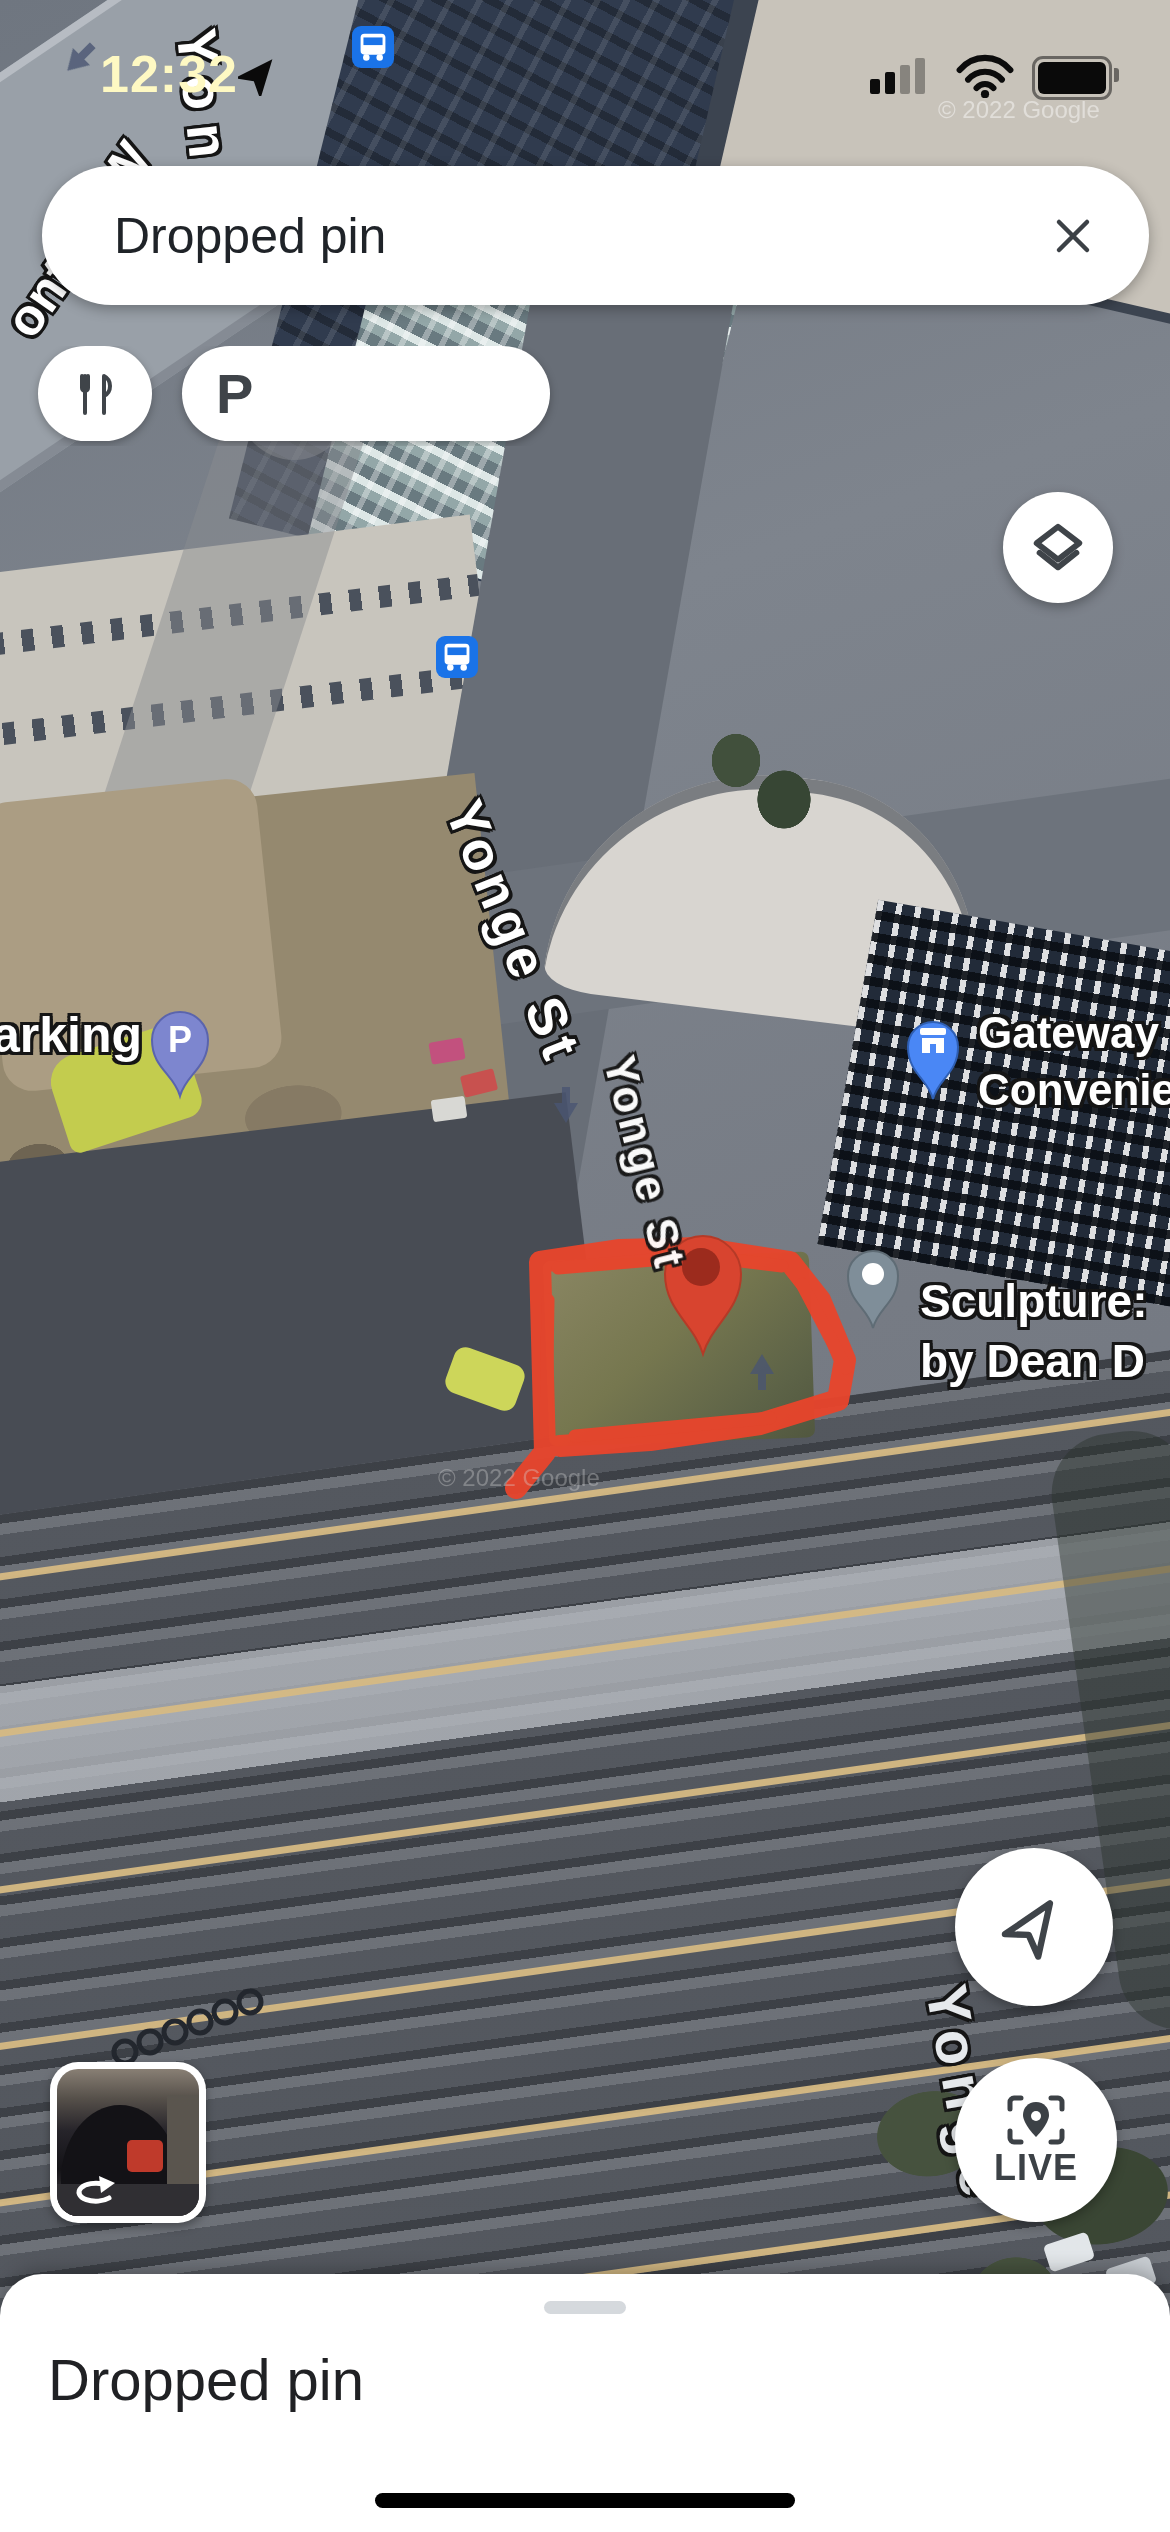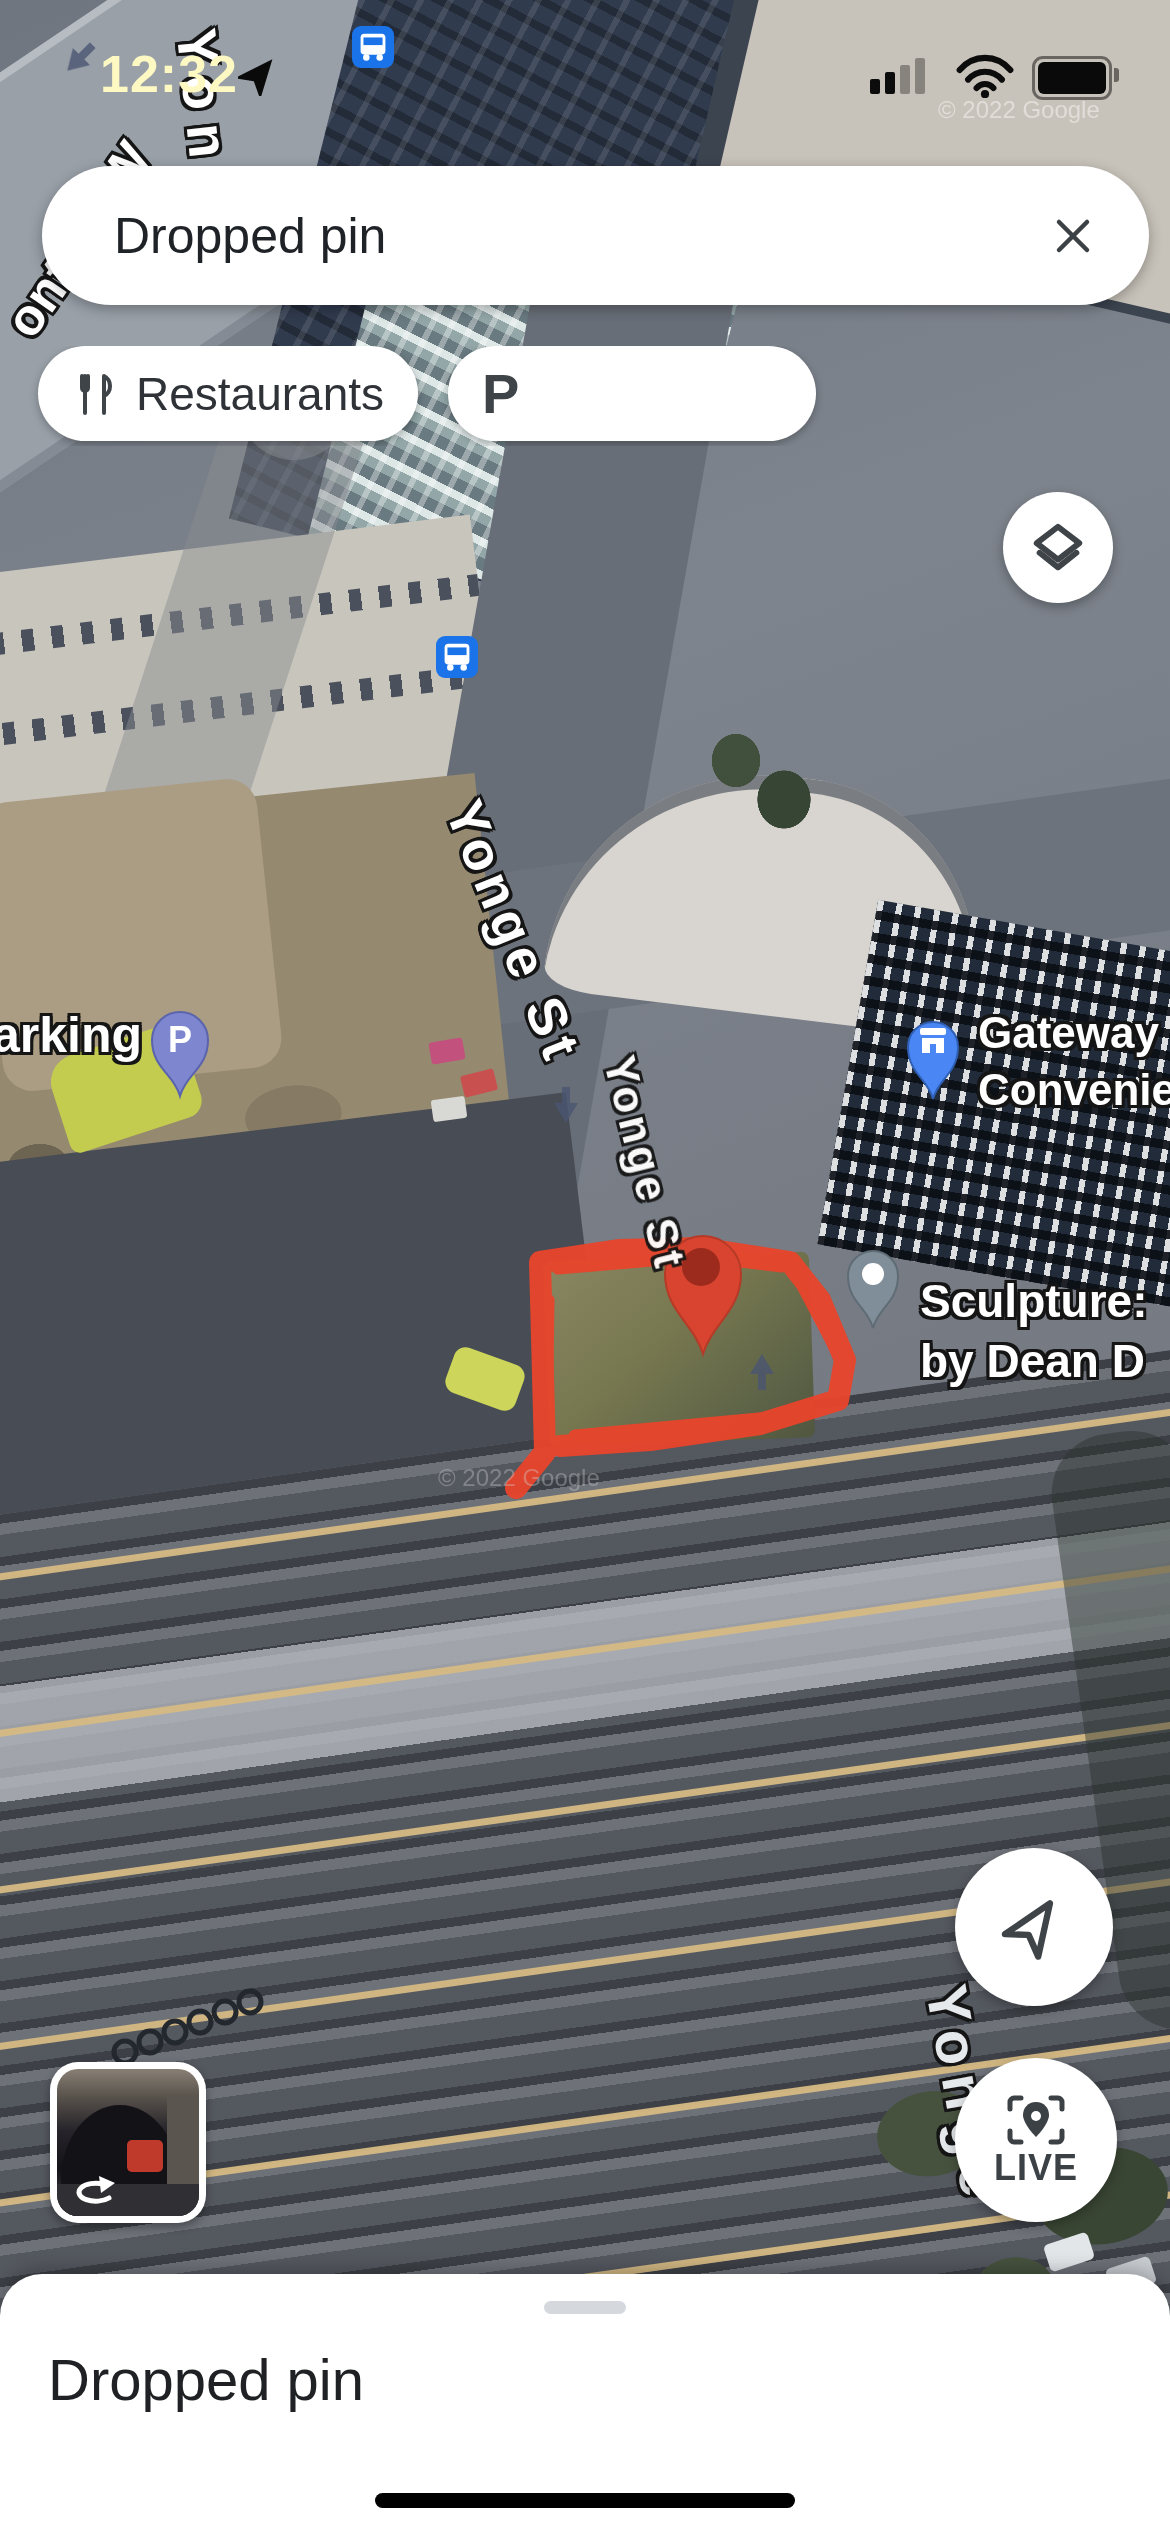--- a/index.html
+++ b/index.html
@@ -308,21 +308,20 @@
       </svg>
     </div>
   </div>
 
   <div class="abs" id="chips">
     <div class="chip">
       <svg width="46" height="46" viewBox="0 0 46 46">
         <path d="M10,5 v12 M16,5 v12 M13,5 v37 M10,17 a3,3 0 0 0 6,0" stroke="#3f4449" stroke-width="4" fill="none" stroke-linecap="round"></path>
         <path d="M32,42 v-37 c8,4 8,16 0,20" stroke="#3f4449" stroke-width="4" fill="none" stroke-linecap="round" stroke-linejoin="round"></path>
       </svg>
-      <span class="chip-label">Restaurants</span>
     </div>
     <div class="chip" style="width:300px;">
       <span class="chip-p-glyph">P</span>
 
     </div>
   </div>
 
   <div class="round-btn" id="layers-btn">
     <svg width="62" height="62" viewBox="0 0 64 64">
       <path d="M32,10 L54,27 L32,44 L10,27 Z" fill="none" stroke="#3f4449" stroke-width="6" stroke-linejoin="round"></path>

